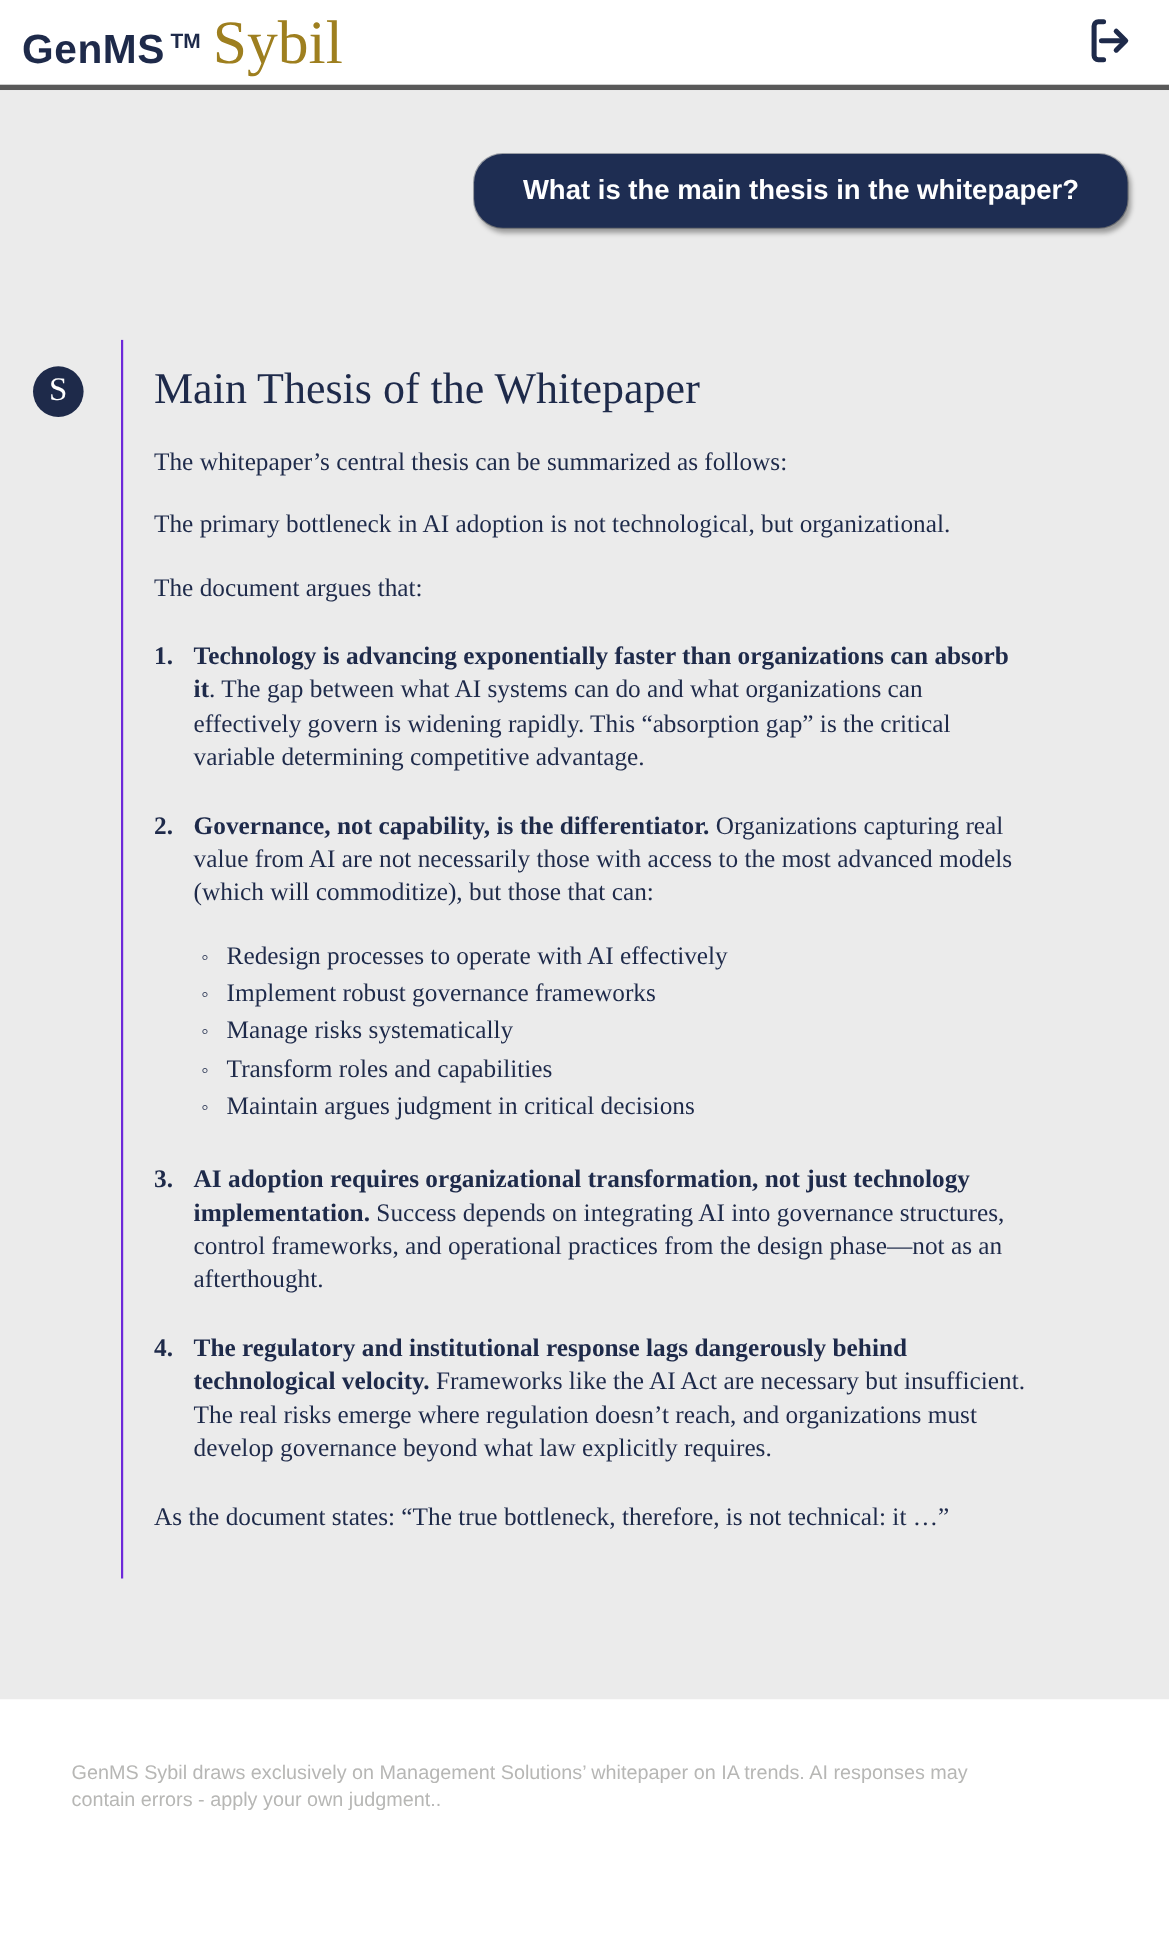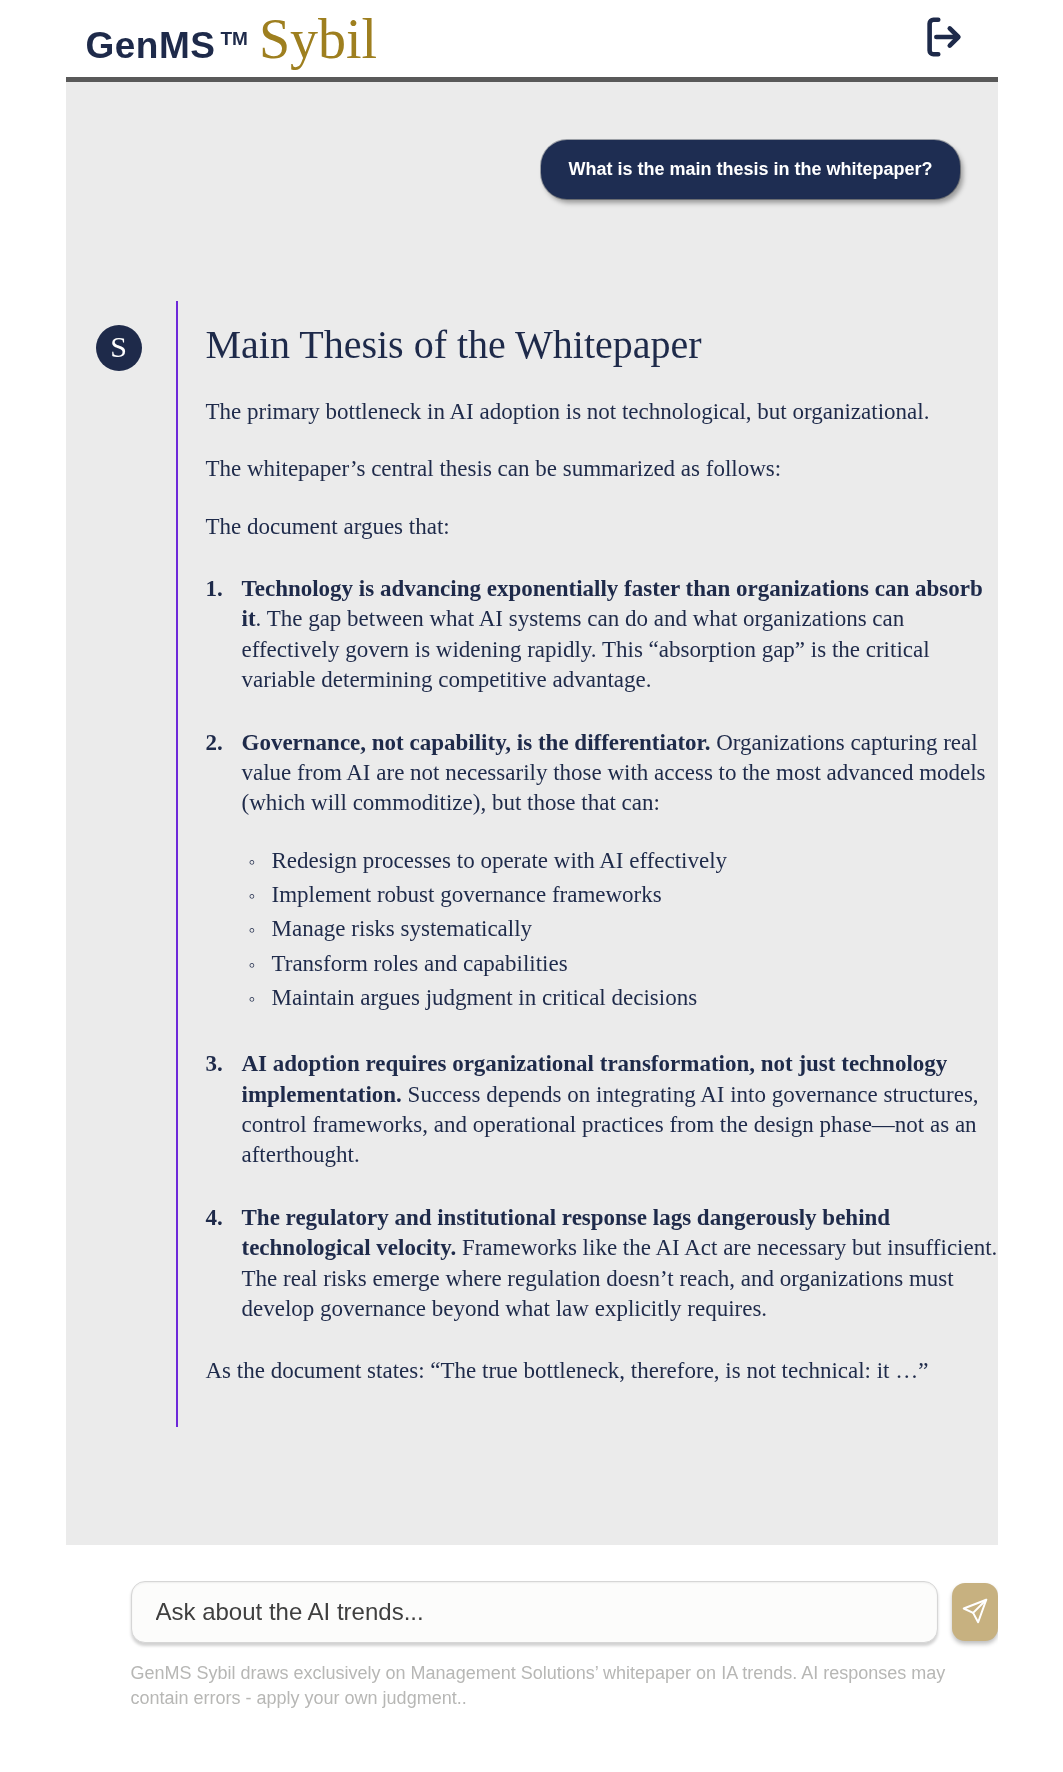--- a/index.html
+++ b/index.html
@@ -1,19 +1,19 @@
 <!DOCTYPE html>
 <html lang="en"><head>
 <meta charset="utf-8">
 <style>
   * { margin: 0; padding: 0; box-sizing: border-box; }
   html, body { background: #ffffff; }
   .app {
     position: relative;
-    width: 932px;
+    width: 1063px;
     height: 1772px;
     margin: 0 auto;
     background: #ffffff;
     overflow: hidden;
     font-family: "Liberation Sans", sans-serif;
   }
 
   
   .header {
     height: 77px;
@@ -70,22 +70,22 @@
     background: #ebebeb;
     padding: 58px 38px 0 30px;
     overflow: hidden;
   }
   .user-row { display: flex; justify-content: flex-end; }
   .user-bubble {
     background: #1e2d52;
     color: #ffffff;
     font-family: "Liberation Sans", sans-serif;
     font-weight: bold;
-    font-size: 18px;
-    padding: 19px 27px;
+    font-size: 25px;
+    padding: 19px 44px;
     border-radius: 26px;
     box-shadow: 3px 4px 5px rgba(0,0,0,0.35), 0 0 0 1px rgba(10,20,40,0.35);
     max-width: 760px;
   }
 
   .assistant { position: relative; margin-top: 102px; }
   .avatar {
     position: absolute;
     left: 0;
     top: 24px;
@@ -222,22 +222,22 @@
     <div class="user-row">
       <div class="user-bubble">What is the main thesis in the whitepaper?</div>
     </div>
 
     <section class="assistant">
       <div class="avatar">S</div>
 
       <div class="assistant-content">
         <h1 class="assistant-title">Main Thesis of the Whitepaper</h1>
 
+        <p class="para">The whitepaper’s central thesis can be summarized as follows:</p>
         <p class="para">The primary bottleneck in AI adoption is not technological, but organizational.</p>
-        <p class="para">The whitepaper’s central thesis can be summarized as follows:</p>
         <p class="para">The document argues that:</p>
 
         <div class="num-list">
 
           <div class="num-item">
             <span class="num">1.</span>
             <div class="li-body">
               <span class="li-lead">Technology is advancing exponentially faster than organizations can absorb it</span><span>. The gap between what AI systems can do and what organizations can effectively govern is widening rapidly. This “absorption gap” is the critical variable determining competitive advantage.</span>
             </div>
           </div>
@@ -286,27 +286,16 @@
           </div>
 
         </div>
 
         <p class="closing">As the document states: “The true bottleneck, therefore, is not technical: it …”</p>
       </div>
     </section>
   </main>
 
   <footer class="composer">
-    <div class="input-row">
-      <input type="text" class="text-input" placeholder="Ask about the AI trends..." style="">
-      <button class="send-btn">
-        <span>
-          <svg width="30" height="30" viewBox="0 0 24 24" fill="none" stroke="#ffffff" stroke-width="1.6" stroke-linecap="round" stroke-linejoin="round">
-            <path d="M21 3 L10.5 13.5"></path>
-            <path d="M21 3 L14.5 21 L10.5 13.5 L3 10 Z"></path>
-          </svg>
-        </span>
-      </button>
-    </div>
     <p class="disclaimer">GenMS Sybil draws exclusively on Management Solutions’ whitepaper on IA trends. AI responses may contain errors - apply your own judgment..</p>
   </footer>
 
 </div>
 
 </body></html>

